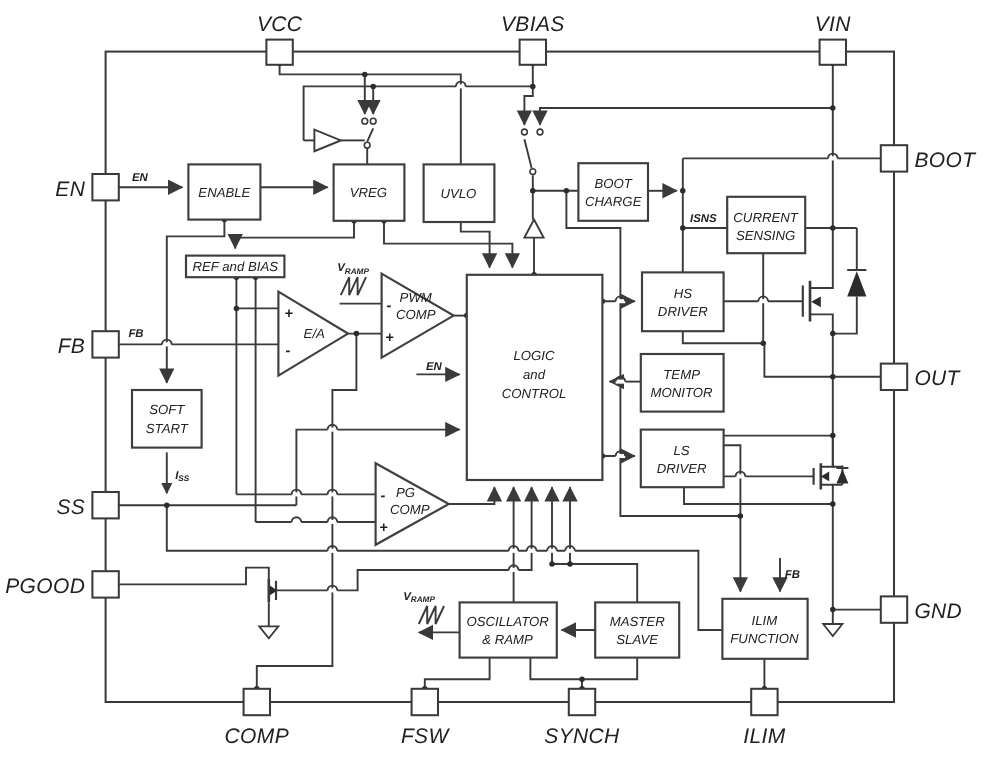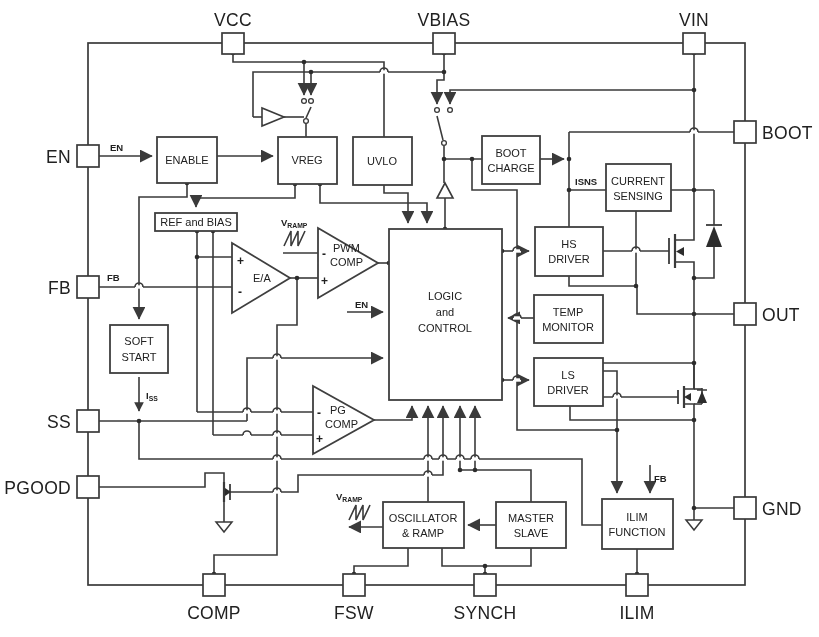--- a/index.html
+++ b/index.html
@@ -1,16 +1,16 @@
 <!DOCTYPE html>
 <html><head>
 <meta charset="utf-8">
 <style>
   html,body{margin:0;padding:0;background:#ffffff;}
-  .stage{width:819px;height:637px;position:relative;background:#fff;overflow:hidden;}
+  .stage{width:819px;height:637px;position:relative;background:#fff;overflow:hidden;font-style:italic;}
   svg{display:block;}
   text{font-family:"Liberation Sans","DejaVu Sans",sans-serif;fill:#212121;}
   .pinlbl{font-size:17.5px;letter-spacing:.3px;}
   .blklbl{font-size:11px;}
   .siglbl{font-size:9.5px;font-weight:bold;}
   .sublbl{font-size:6.8px;font-weight:bold;}
   .pm{font-size:12px;font-weight:bold;}
 </style>
 </head>
 <body>

